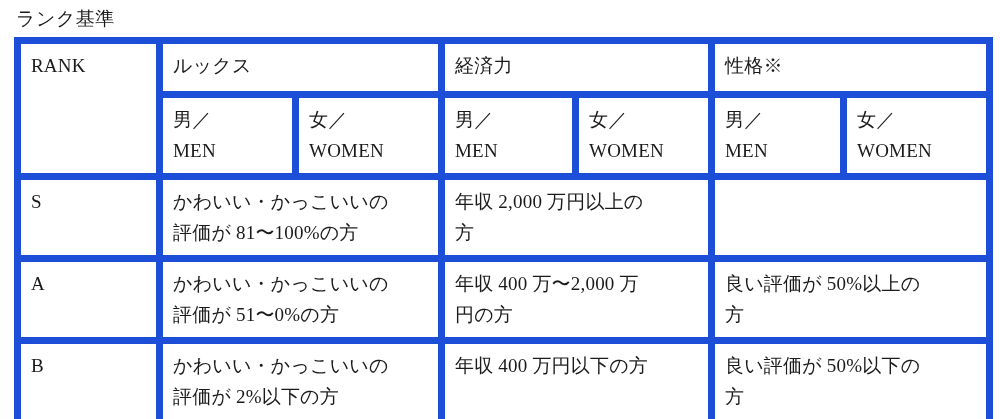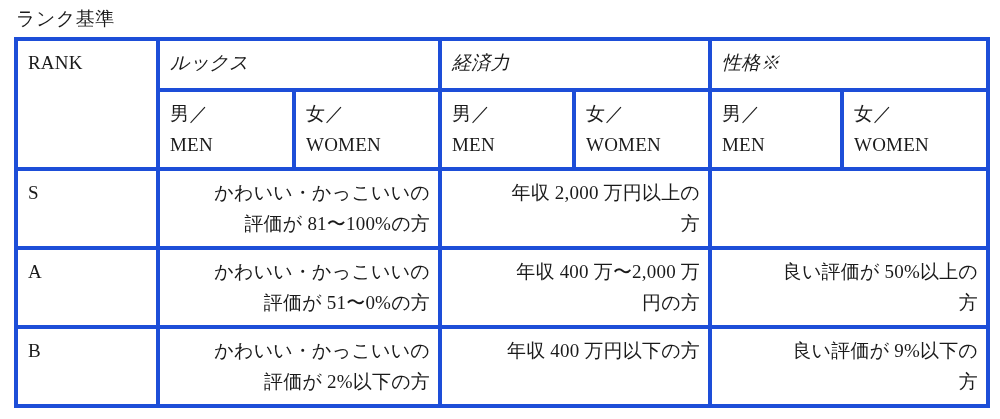--- a/index.html
+++ b/index.html
@@ -29,52 +29,50 @@
     font-family: "Liberation Sans", "DejaVu Sans", sans-serif;
     font-weight: 400;
   }
   table.rank-table {
     border-collapse: collapse;
     width: 972px;
     table-layout: fixed;
     font-size: 19px;
   }
   table.rank-table td {
-    border: 4px solid #1d4ed8;
+    border: 7px solid #1d4ed8;
     vertical-align: top;
     padding: 6px 8px 7px 10px;
     line-height: 31px;
     font-family: "Liberation Serif", "DejaVu Serif", serif;
     letter-spacing: 0.2px;
   }
   td.head-group {
     height: 34px;
     padding-top: 4px;
     padding-bottom: 3px;
     line-height: 28px;
-    font-style: italic;
   }
   td.rank-head {
     line-height: 28px;
     padding-top: 5px;
   }
   td.sub-head {
     line-height: 31px;
     padding-top: 4px;
     padding-bottom: 4px;
   }
   td.rank-cell {
     line-height: 30px;
     padding-top: 7px;
   }
   td.body-cell {
     line-height: 38px;
     padding-top: 4px;
     padding-bottom: 4px;
-    text-align: right;
   }
   .cellline { display: block; white-space: nowrap; }
   .col-rank { width: 142px; }
   .col-a { width: 136px; }
   .col-b { width: 146px; }
   .col-c { width: 134px; }
   .col-d { width: 136px; }
   .col-e { width: 132px; }
   .col-f { width: 146px; }
 </style>
@@ -165,19 +163,19 @@
         <td class="rank-cell">B</td>
         <td class="body-cell" colspan="2">
           <span class="cellline">かわいい・かっこいいの</span>
           <span class="cellline">評価が 2%以下の方</span>
         </td>
         <td class="body-cell" colspan="2">
           <span class="cellline">年収 400 万円以下の方</span>
           <span class="cellline"></span>
         </td>
         <td class="body-cell" colspan="2">
-          <span class="cellline">良い評価が 9%以下の</span>
+          <span class="cellline">良い評価が 50%以下の</span>
           <span class="cellline">方</span>
         </td>
       </tr>
     </tbody>
   </table>
 </div>
 
 </body></html>

